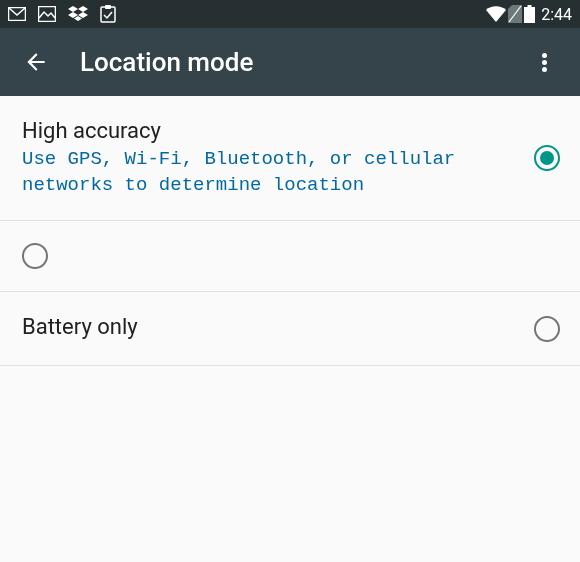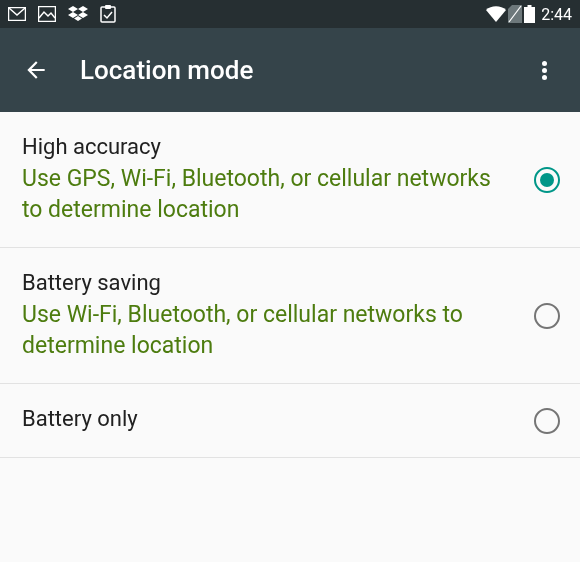--- a/index.html
+++ b/index.html
@@ -29,21 +29,21 @@
       gap: 2px;
       align-items: center;
     }
     .status-icon svg { display: block; }
     .status-time {
       font-size: 16px;
       font-weight: 400;
       margin-left: 4px;
     }
     .app-bar {
-      height: 84px;
+      height: 68px;
       background: #35444a;
       display: flex;
       align-items: center;
       padding: 0 16px;
       color: #fff;
     }
     .back-arrow {
       width: 40px;
       height: 40px;
       display: flex;
@@ -81,23 +81,24 @@
       flex: 1;
       padding-right: 20px;
     }
     .item-title {
       font-size: 22px;
       color: #212121;
       font-weight: 400;
       margin-bottom: 4px;
     }
     .item-desc {
-      font-size: 23px;
-      color: #4d7c0f;
+      font-size: 19px;
+      color: #0369a1;
       line-height: 1.35;
+      font-family: Liberation Mono, monospace;
     }
     .radio {
       width: 26px;
       height: 26px;
       border-radius: 50%;
       border: 2.5px solid #757575;
       display: flex;
       align-items: center;
       justify-content: center;
       flex-shrink: 0;
@@ -186,24 +187,20 @@
   <div class="list-item">
     <div class="item-text">
       <div class="item-title">High accuracy</div>
       <div class="item-desc">Use GPS, Wi-Fi, Bluetooth, or cellular networks to determine location</div>
     </div>
     <div class="radio selected">
         <div class="radio-dot"></div>
       </div>
   </div>
   <div class="list-item">
-    <div class="item-text">
-      <div class="item-title">Battery saving</div>
-      <div class="item-desc">Use Wi-Fi, Bluetooth, or cellular networks to determine location</div>
-    </div>
     <div class="radio"></div>
   </div>
   <div class="list-item">
     <div class="item-text">
       <div class="item-title">Battery only</div>
     </div>
     <div class="radio"></div>
   </div>
 </div>
 

